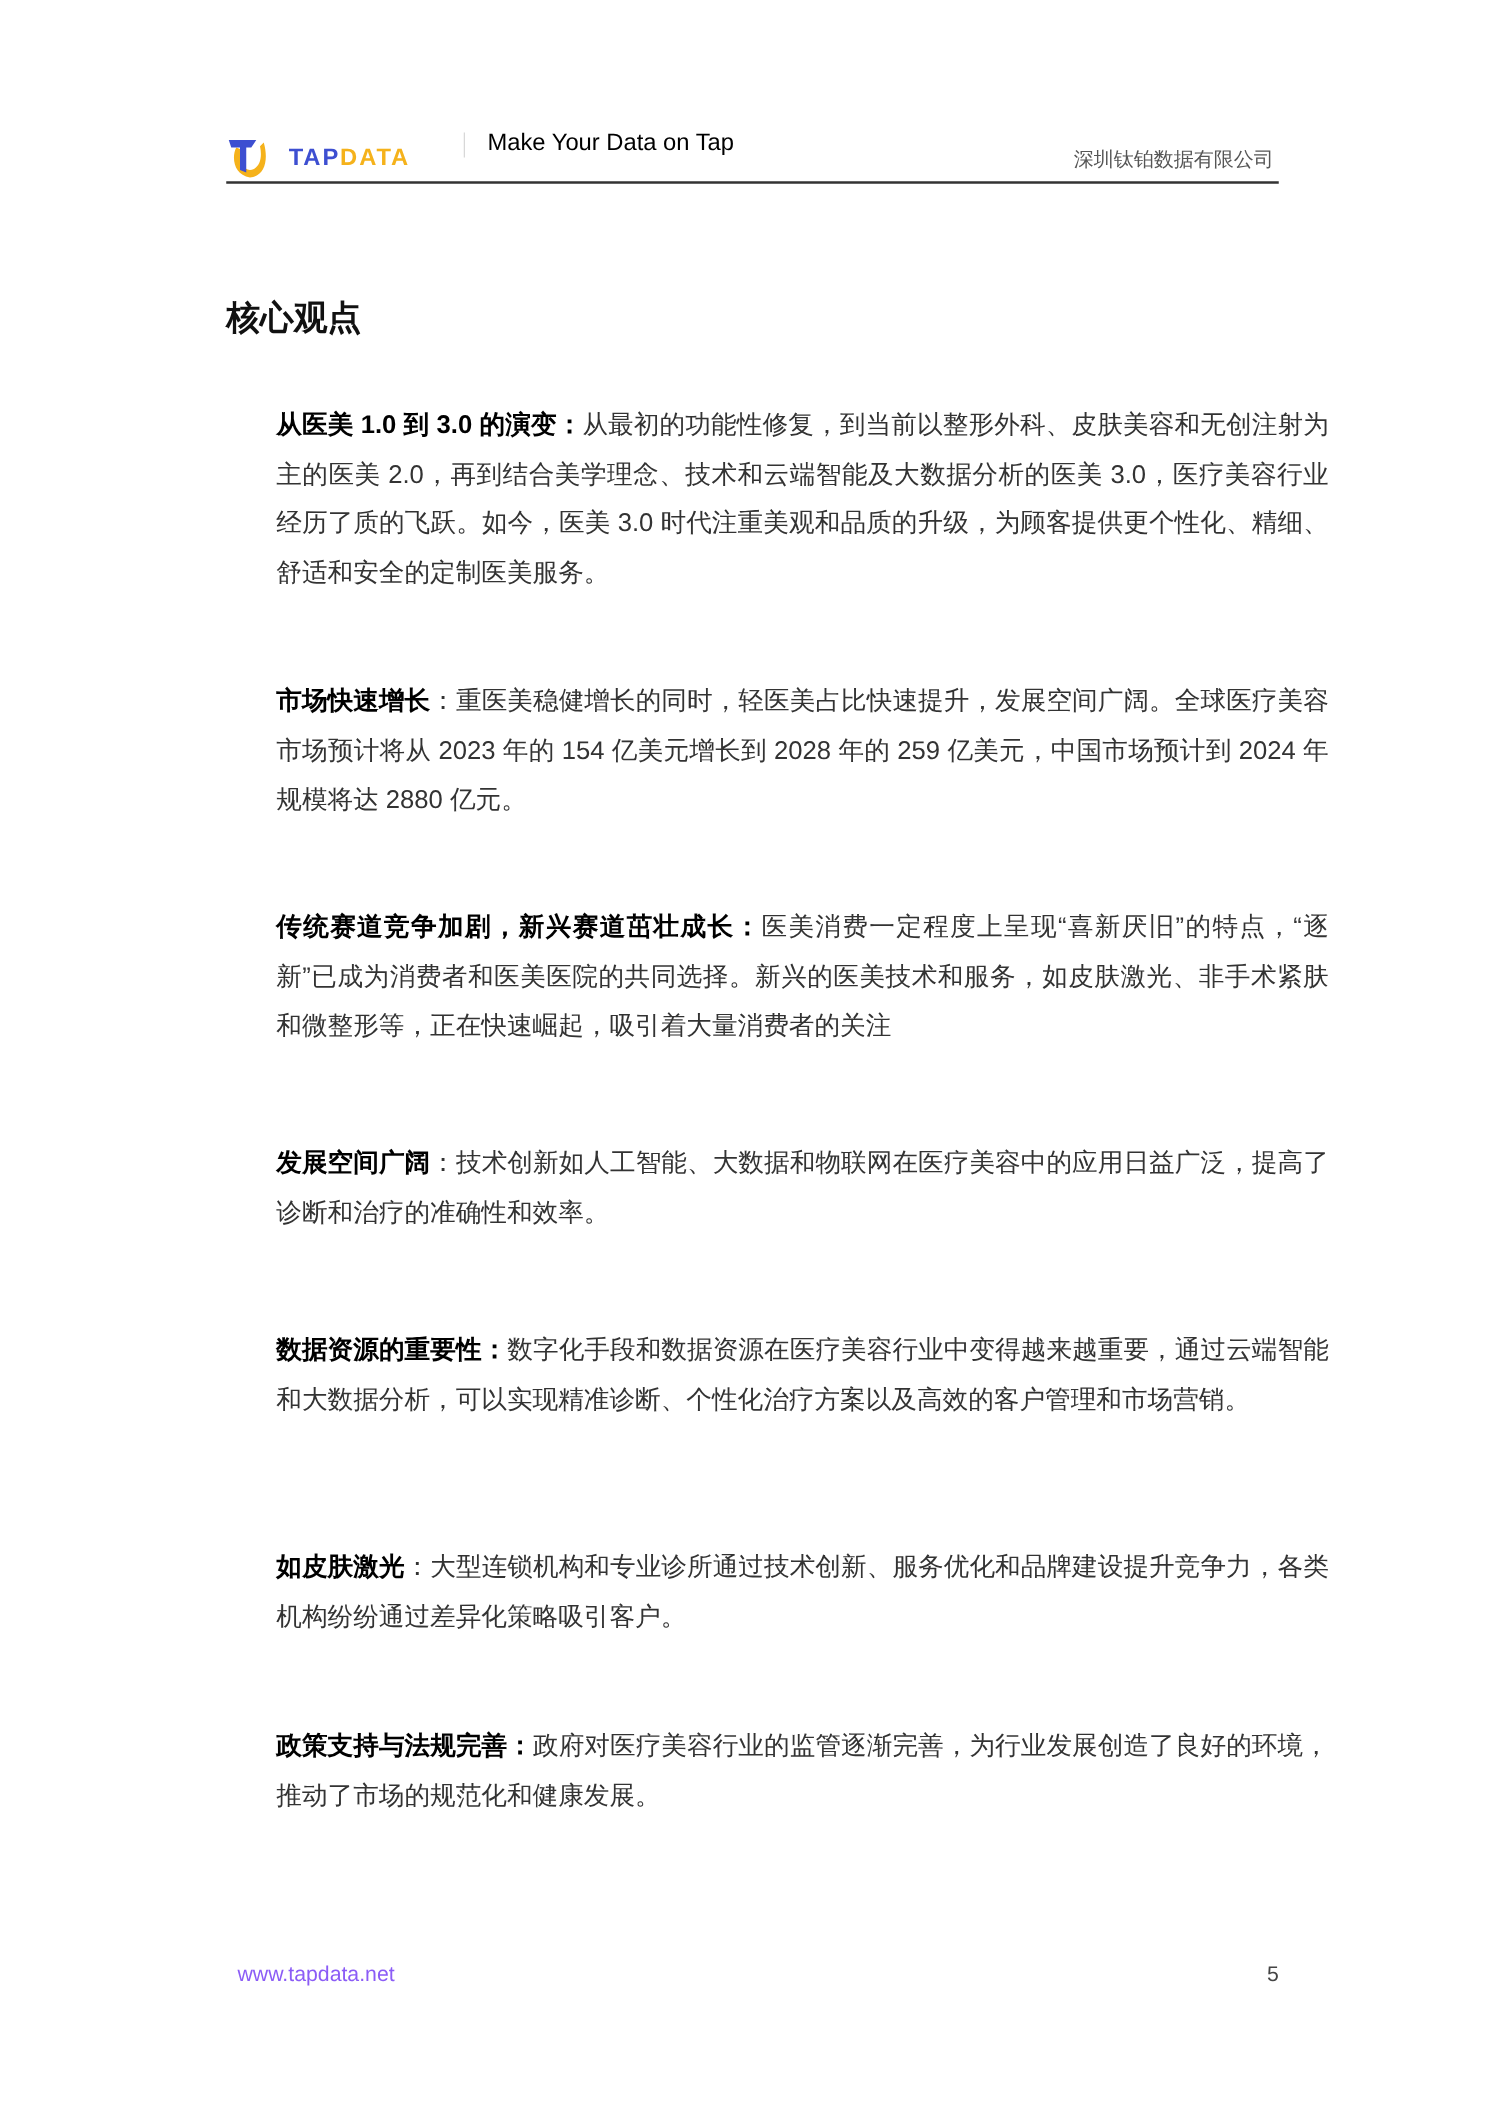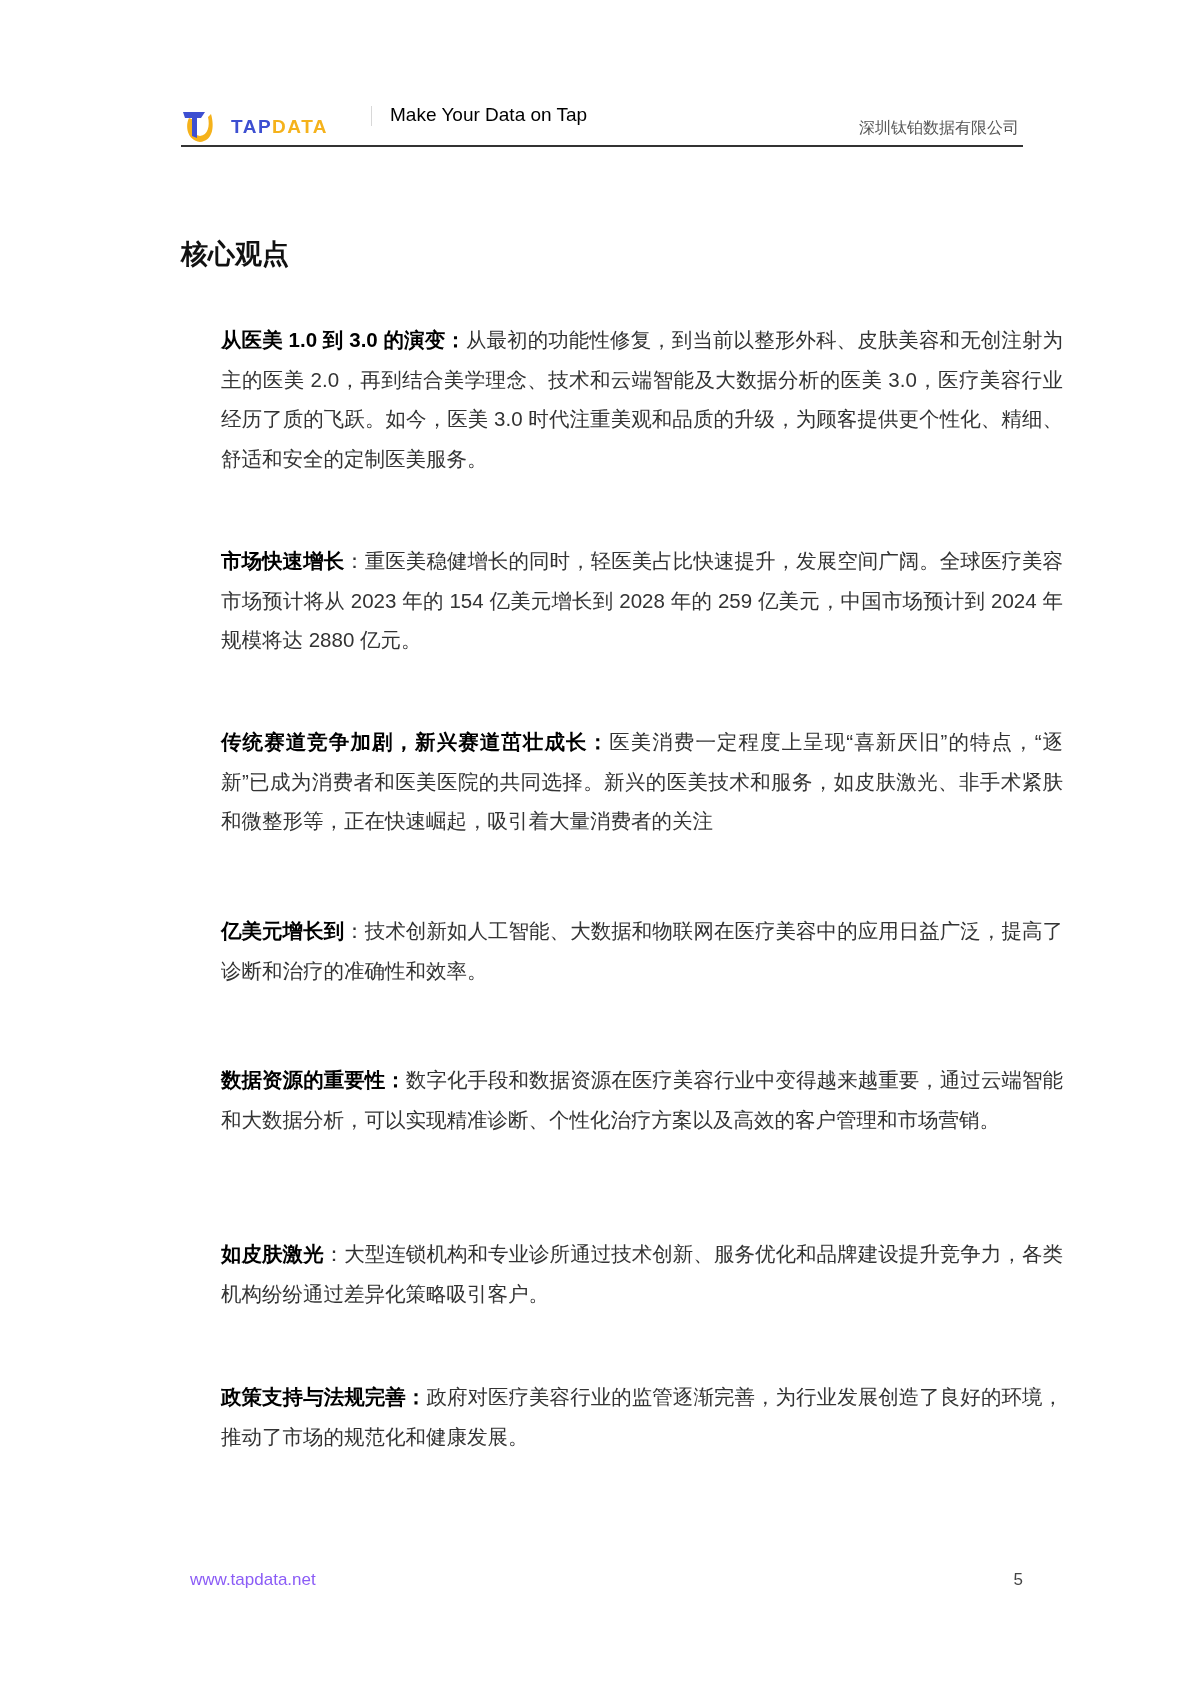--- a/index.html
+++ b/index.html
@@ -49,21 +49,21 @@
 
 <div class="para" style="top:541px;">
   <b>市场快速增长</b><span>：</span><span>重医美稳健增长的同时，轻医美占比快速提升，发展空间广阔。全球医疗美容市场预计将从 2023 年的 154 亿美元增长到 2028 年的 259 亿美元，中国市场预计到 2024 年规模将达 2880 亿元。</span>
 </div>
 
 <div class="para" style="top:722px;">
   <b>传统赛道竞争加剧，新兴赛道茁壮成长</b><b>：</b><span>医美消费一定程度上呈现“喜新厌旧”的特点，“逐新”已成为消费者和医美医院的共同选择。新兴的医美技术和服务，如皮肤激光、非手术紧肤和微整形等，正在快速崛起，吸引着大量消费者的关注</span>
 </div>
 
 <div class="para" style="top:911px;">
-  <b>亿美元增长到</b><span>：</span><span>技术创新如人工智能、大数据和物联网在医疗美容中的应用日益广泛，提高了诊断和治疗的准确性和效率。</span>
+  <b>发展空间广阔</b><span>：</span><span>技术创新如人工智能、大数据和物联网在医疗美容中的应用日益广泛，提高了诊断和治疗的准确性和效率。</span>
 </div>
 
 <div class="para" style="top:1060px;">
   <b>数据资源的重要性</b><b>：</b><span>数字化手段和数据资源在医疗美容行业中变得越来越重要，通过云端智能和大数据分析，可以实现精准诊断、个性化治疗方案以及高效的客户管理和市场营销。</span>
 </div>
 
 <div class="para" style="top:1234px;">
   <b>如皮肤激光</b><span>：</span><span>大型连锁机构和专业诊所通过技术创新、服务优化和品牌建设提升竞争力，各类机构纷纷通过差异化策略吸引客户。</span>
 </div>
 

